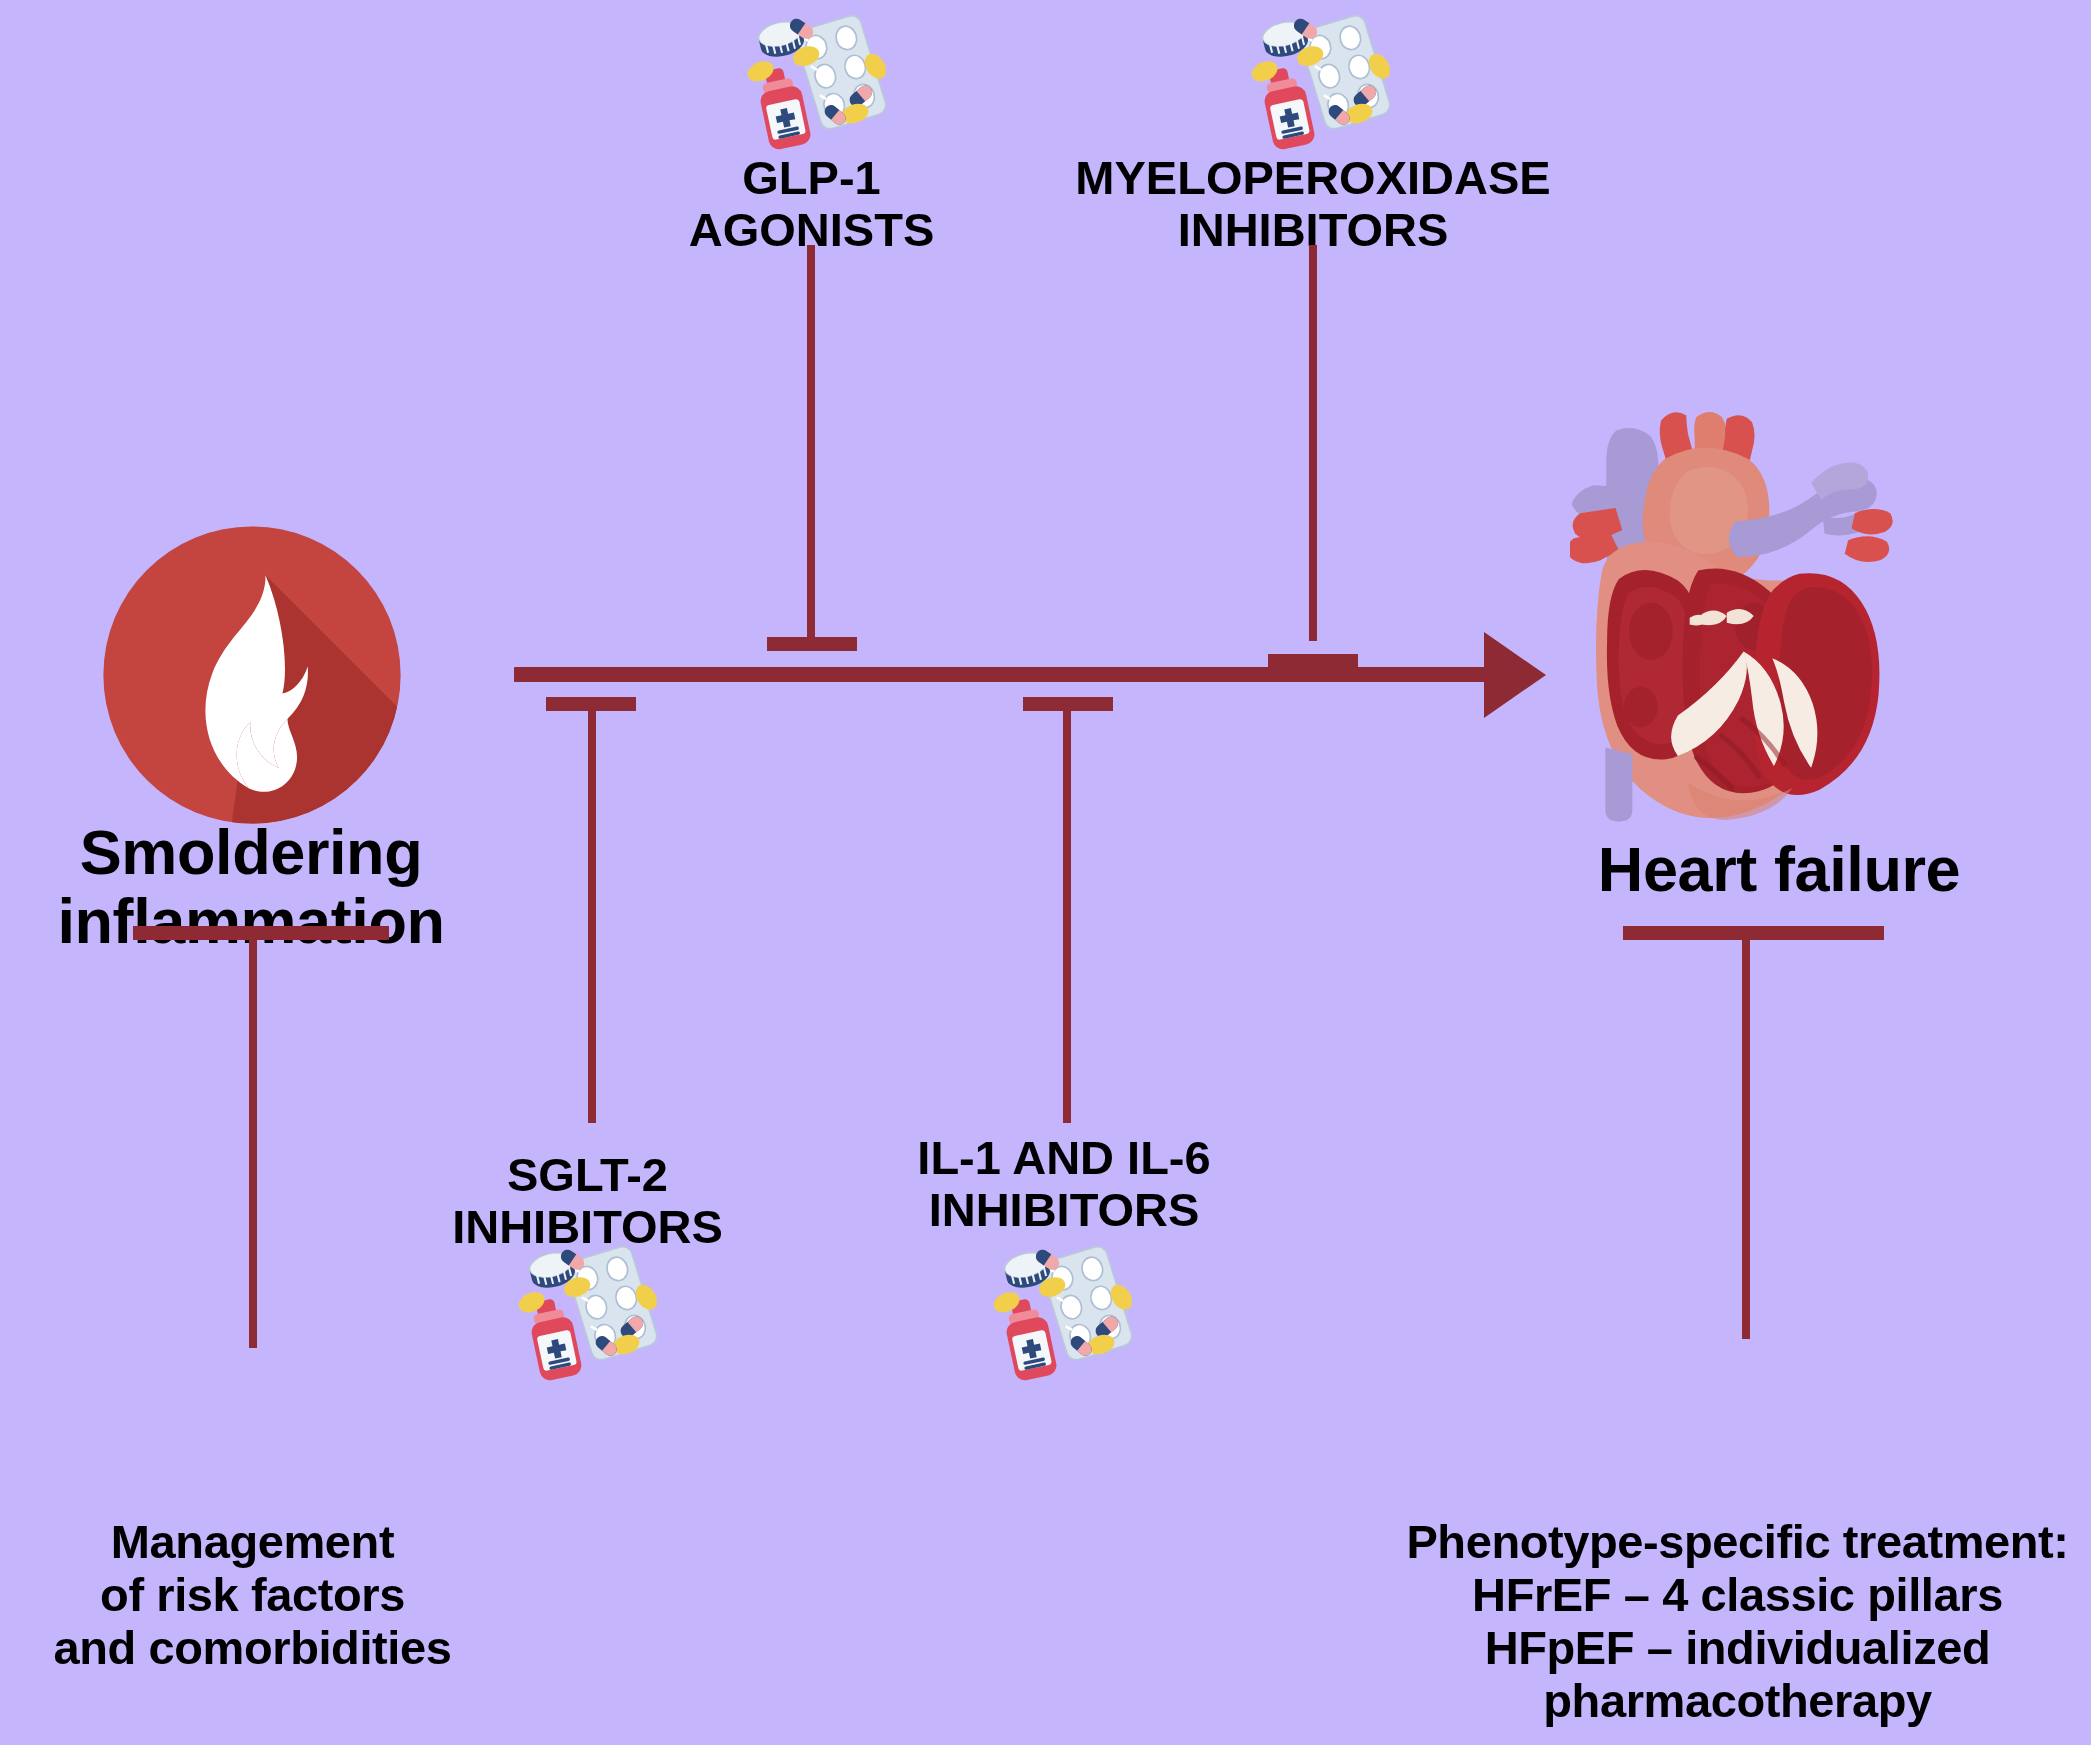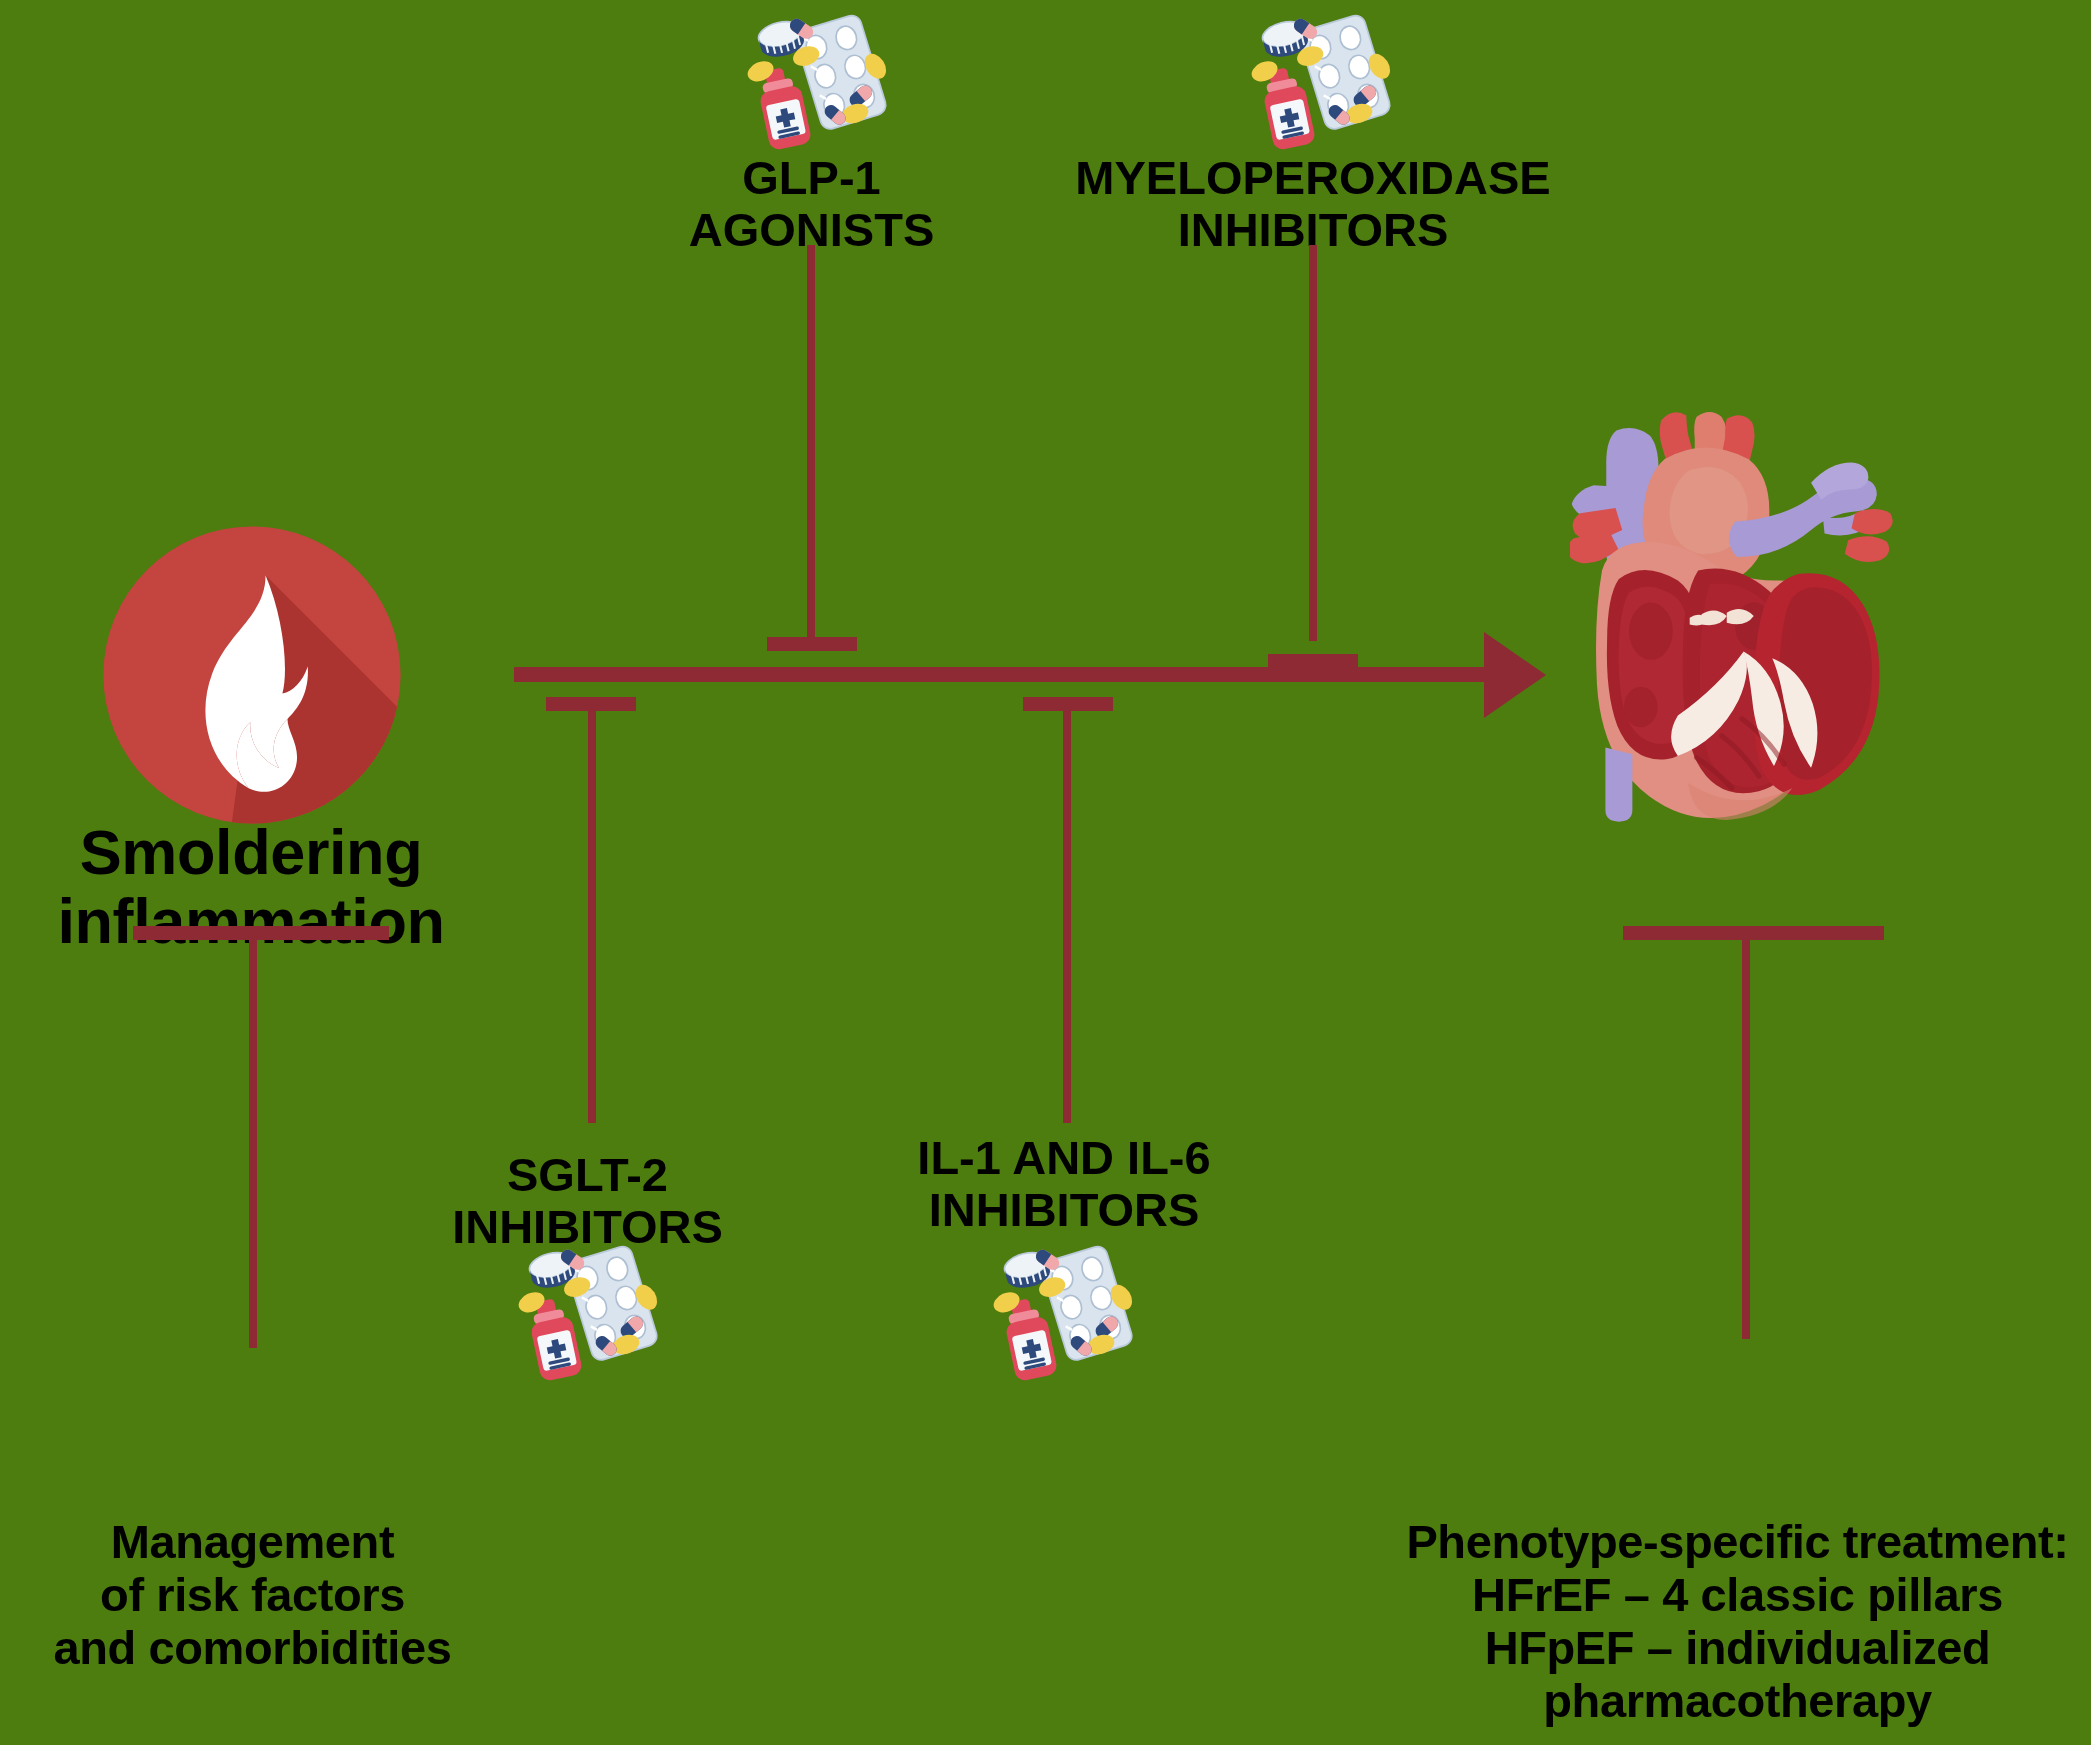--- a/index.html
+++ b/index.html
@@ -5,21 +5,21 @@
 <style>
   html, body {
     margin: 0;
     padding: 0;
     background: #ffffff;
   }
   #stage {
     position: relative;
     width: 2091px;
     height: 1746px;
-    background: #4d7c0f;
+    background: #c4b5fd;
     overflow: hidden;
     font-family: "Liberation Sans", "DejaVu Sans", sans-serif;
   }
 
   
   .label {
     position: absolute;
     text-align: center;
     color: #000000;
     font-weight: 700;
@@ -420,20 +420,21 @@
         <path d="M180 392 q26 20 44 48"></path>
         <path d="M204 372 q30 22 50 54"></path>
         <path d="M150 418 q24 16 42 36"></path>
       </g>
 
       <path d="M42 406 l0 74 q0 14 16 14 q16 0 16 -14 l0 -66 z" fill="#a89ad4"></path>
 
       <path d="M140 448 q60 38 124 6 q-24 34 -78 38 q-40 0 -46 -44 z" fill="#d98272" opacity="0.6"></path>
     </svg>
   </div>
+  <div class="label node-label" style="left:1543px; top:835px; width:472px;">Heart failure</div>
   <div class="tbar" style="left:1623px; top:926px; width:261px;"></div>
   <div class="vstem" style="left:1742px; top:926px; height:413px;"></div>
 
   <div class="label outcome-label" style="left:25px; top:1515px; width:455px;">Management
 of risk factors
 and comorbidities</div>
 
   <div class="label outcome-label" style="left:1375px; top:1515px; width:725px;">Phenotype-specific treatment:
 HFrEF – 4 classic pillars
 HFpEF – individualized

